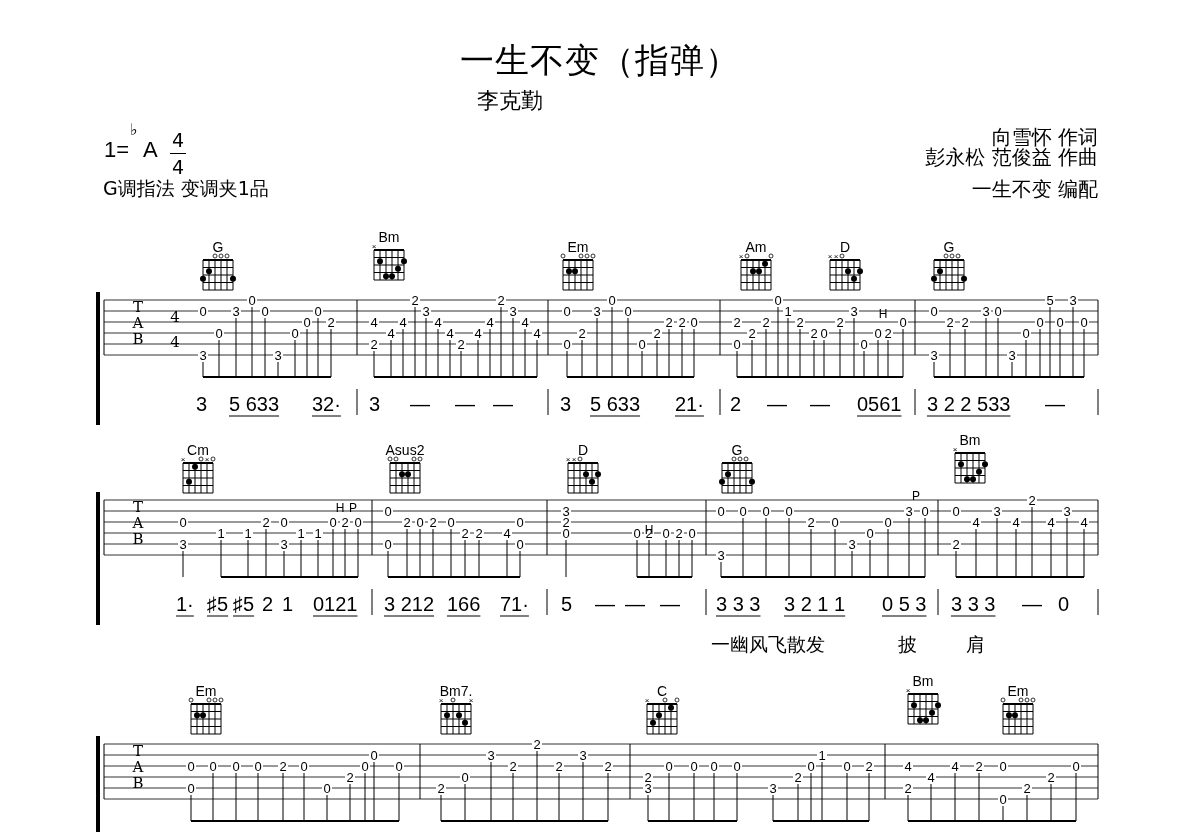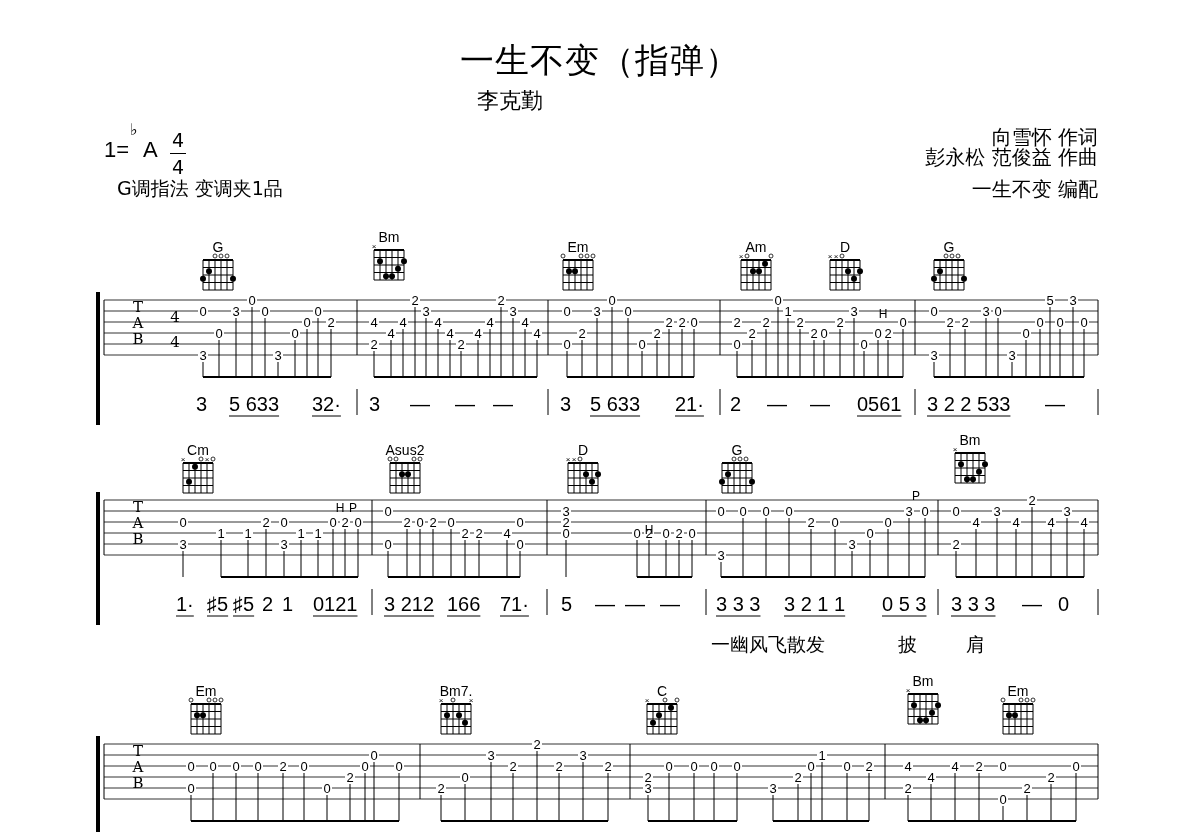--- a/index.html
+++ b/index.html
@@ -4,21 +4,21 @@
 <style>
   html,body{margin:0;padding:0;background:#fff;}
   body{width:1200px;height:832px;position:relative;overflow:hidden;font-family:"DejaVu Sans","Liberation Sans",sans-serif;color:#000;}
   .abs{position:absolute;}
   #title{left:0;width:1200px;top:38px;text-align:center;font-size:34px;letter-spacing:1px;}
   #artist{left:8px;width:1004px;top:86px;text-align:center;font-size:22px;}
   #key{left:104px;top:117px;font-size:22px;font-family:Liberation Sans, sans-serif;margin-top:20px;}
   #keyflat{left:130px;top:120px;font-size:16px;}
   #ts{left:170px;top:128px;font-size:19px;line-height:24px;text-align:center;width:16px;}
   #ts .bar{display:block;height:1px;background:#000;margin:1px 0;}
-  #capo{left:117px;top:176px;font-size:19px;}
+  #capo{left:103px;top:176px;font-size:19px;}
   .credit{right:102px;font-size:20px;text-align:right;white-space:nowrap;}
   svg text{font-family:"Liberation Sans","DejaVu Sans",sans-serif;}
 </style>
 </head>
 <body>
 
 <div id="title" class="abs">一生不变（指弹）</div>
 <div id="artist" class="abs">李克勤</div>
 
 <div id="key" class="abs">

